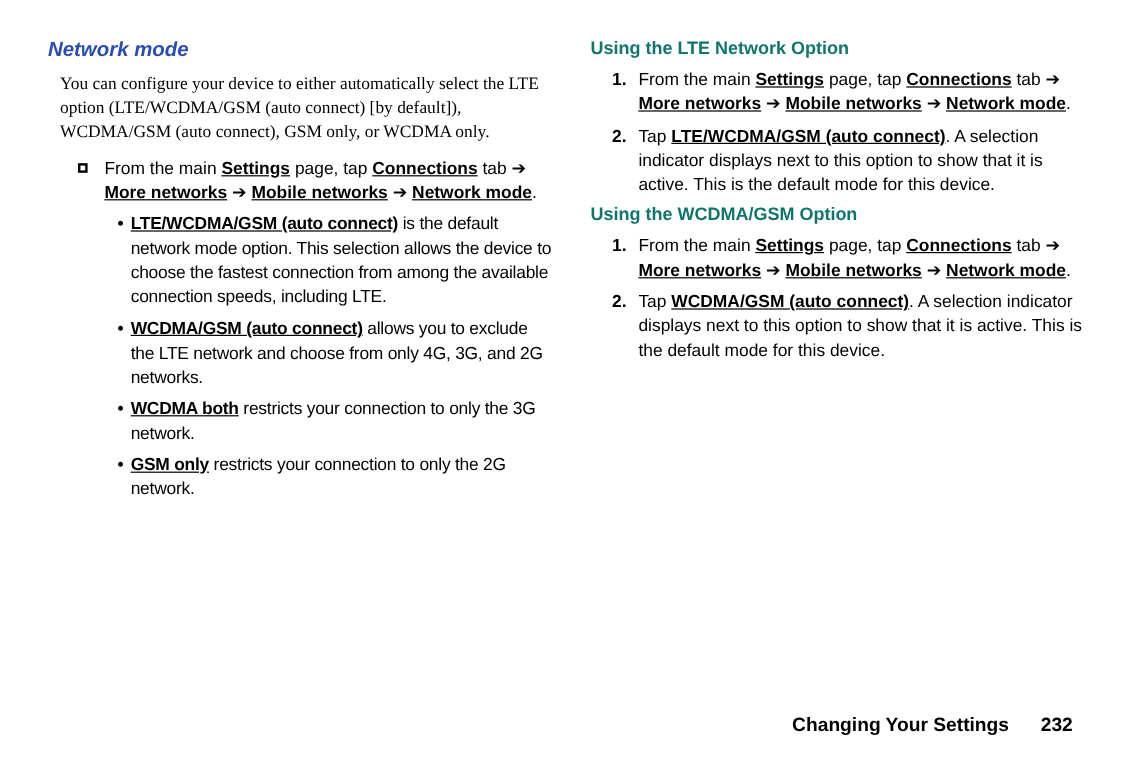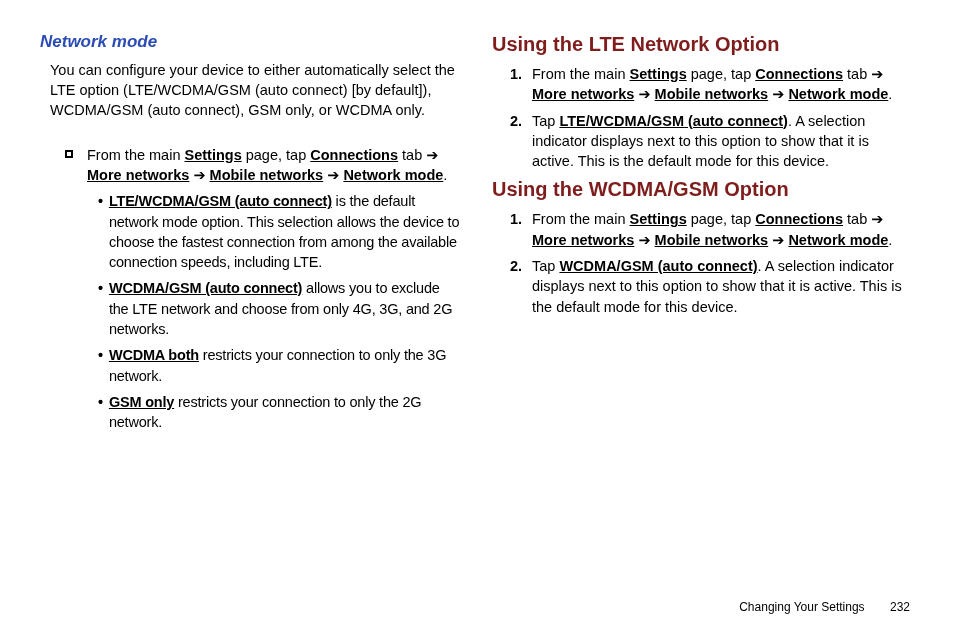--- a/index.html
+++ b/index.html
@@ -22,27 +22,28 @@
     }
     .heading-italic {
       color: #2b4cb5;
       font-style: italic;
       font-weight: bold;
       font-size: 17px;
       margin-bottom: 6px;
       font-family: Arial, sans-serif;
     }
     .heading-blue {
-      color: #7f1d1d;
+      color: #0f766e;
       font-weight: bold;
-      font-size: 20px;
+      font-size: 15px;
       margin-bottom: 6px;
     }
     .plain-p {
-      margin: 0 0 24px 10px;
+      margin: 0 0 10px 10px;
+      font-family: Liberation Serif, serif;
     }
     .plain-p2 {
       margin: 0 0 10px 0;
     }
     .square-bullet-row {
       display: flex;
       margin: 6px 0 4px 25px;
     }
     .square {
       width: 8px;
@@ -72,23 +73,24 @@
       flex-shrink: 0;
     }
     .arrow { font-family: Arial; }
     .condensed {
       font-family: 'Arial Narrow', Arial, sans-serif;
       letter-spacing: -0.2px;
     }
     .b { font-weight: bold; text-decoration: underline; }
     .footer {
       position: absolute;
-      right: 44px;
+      right: 60px;
       bottom: 20px;
-      font-size: 12px;
+      font-size: 16px;
+      font-weight: bold;
     }
     .footer-num {
       margin-left: 22px;
     }
   </style>
 </head>
 <body>
 
 <div class="cols">
   <div class="col">

